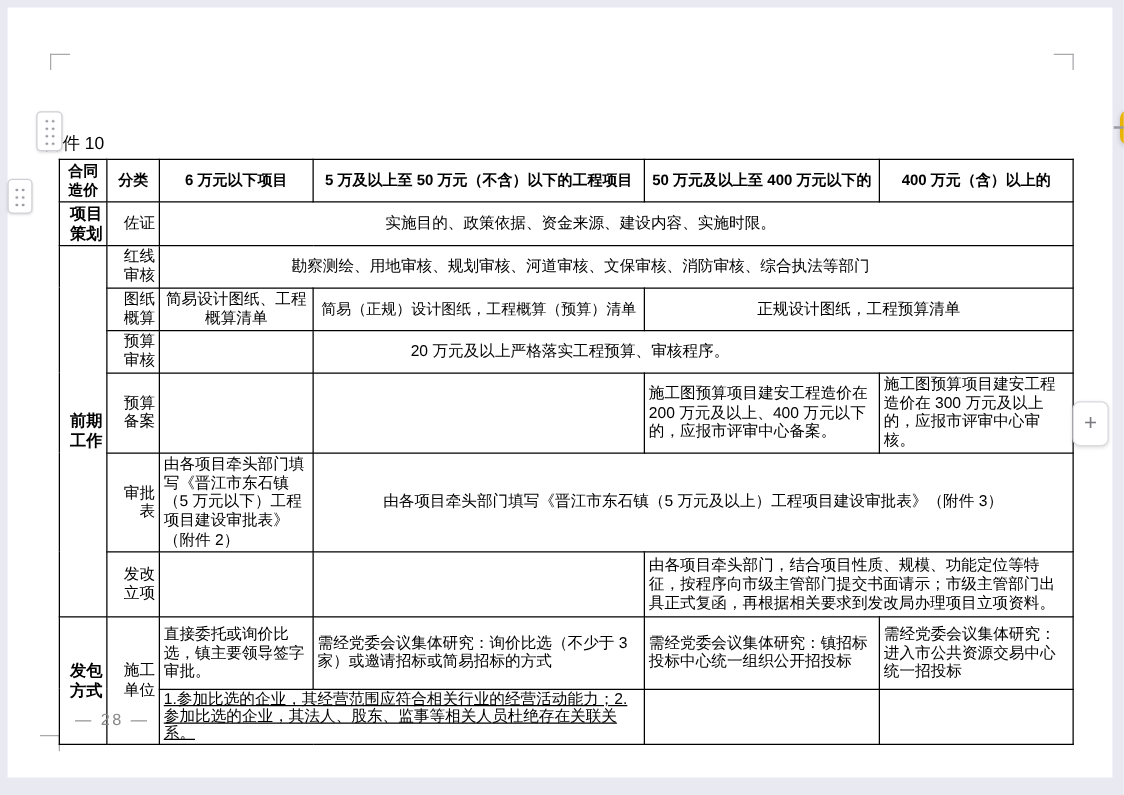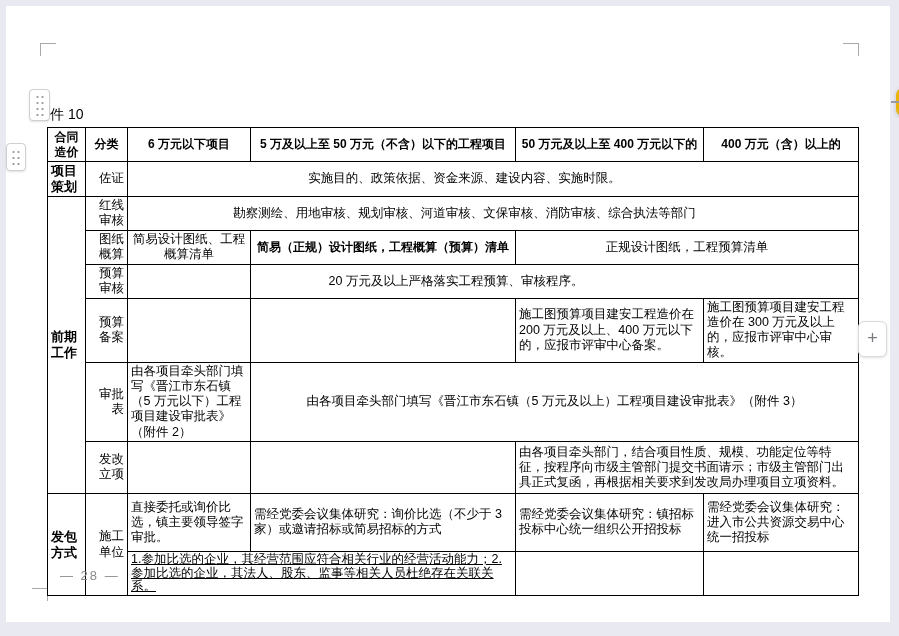--- a/index.html
+++ b/index.html
@@ -5,26 +5,26 @@
   html,body{margin:0;padding:0;}
   .canvas{position:relative;width:899px;height:636px;background:#e9e9f1;overflow:hidden;
           font-family:"Liberation Sans","DejaVu Sans",sans-serif;color:#000;}
   .page{position:absolute;left:6px;top:6px;width:884px;height:616px;background:#ffffff;}
   .attachment{position:absolute;left:36px;top:62px;font-size:14px;margin-top:44px;}
   .title{position:absolute;left:47px;top:85px;width:811px;text-align:center;
          font-size:22px;font-weight:bold;letter-spacing:1px;}
   table.doc{position:absolute;left:47px;top:127px;width:811px;border-collapse:collapse;
             table-layout:fixed;font-size:12.5px;}
   table.doc td{border:1px solid #000;padding:1px 3px;line-height:1.22;vertical-align:middle;overflow:hidden;}
-  .grp{font-weight:bold;text-align:left;white-space:pre-line;font-size:13px;}
+  .grp{font-weight:bold;text-align:right;white-space:pre-line;font-size:13px;}
   .lbl{text-align:right;white-space:pre-line;}
   tr.hdr td{font-weight:bold;text-align:center;padding:1px 0;font-size:12px;white-space:pre-line;}
   .c{text-align:center;}
   .l{text-align:left;}
-  .fit{font-size:12px;font-weight:bold;}
+  .fit{font-size:12px;}
   .shift{padding-right:200px !important;text-align:center;}
   .sshift{padding-right:60px !important;text-align:center;}
   tr.note-row td{line-height:1.1;text-decoration:underline;}
   .pagenum{position:absolute;left:60px;top:568px;font-size:13px;color:#8a8a8a;letter-spacing:2px;}
   
   .crop{position:absolute;width:15px;height:12px;}
   .crop.tl{left:40px;top:43px;border-left:1px solid #a8a8ad;border-top:1px solid #a8a8ad;}
   .crop.tr{left:843px;top:43px;border-right:1px solid #a8a8ad;border-top:1px solid #a8a8ad;}
   .crop.bl{left:32px;top:588px;border-right:1px solid #a8a8ad;border-top:1px solid #a8a8ad;}
   

